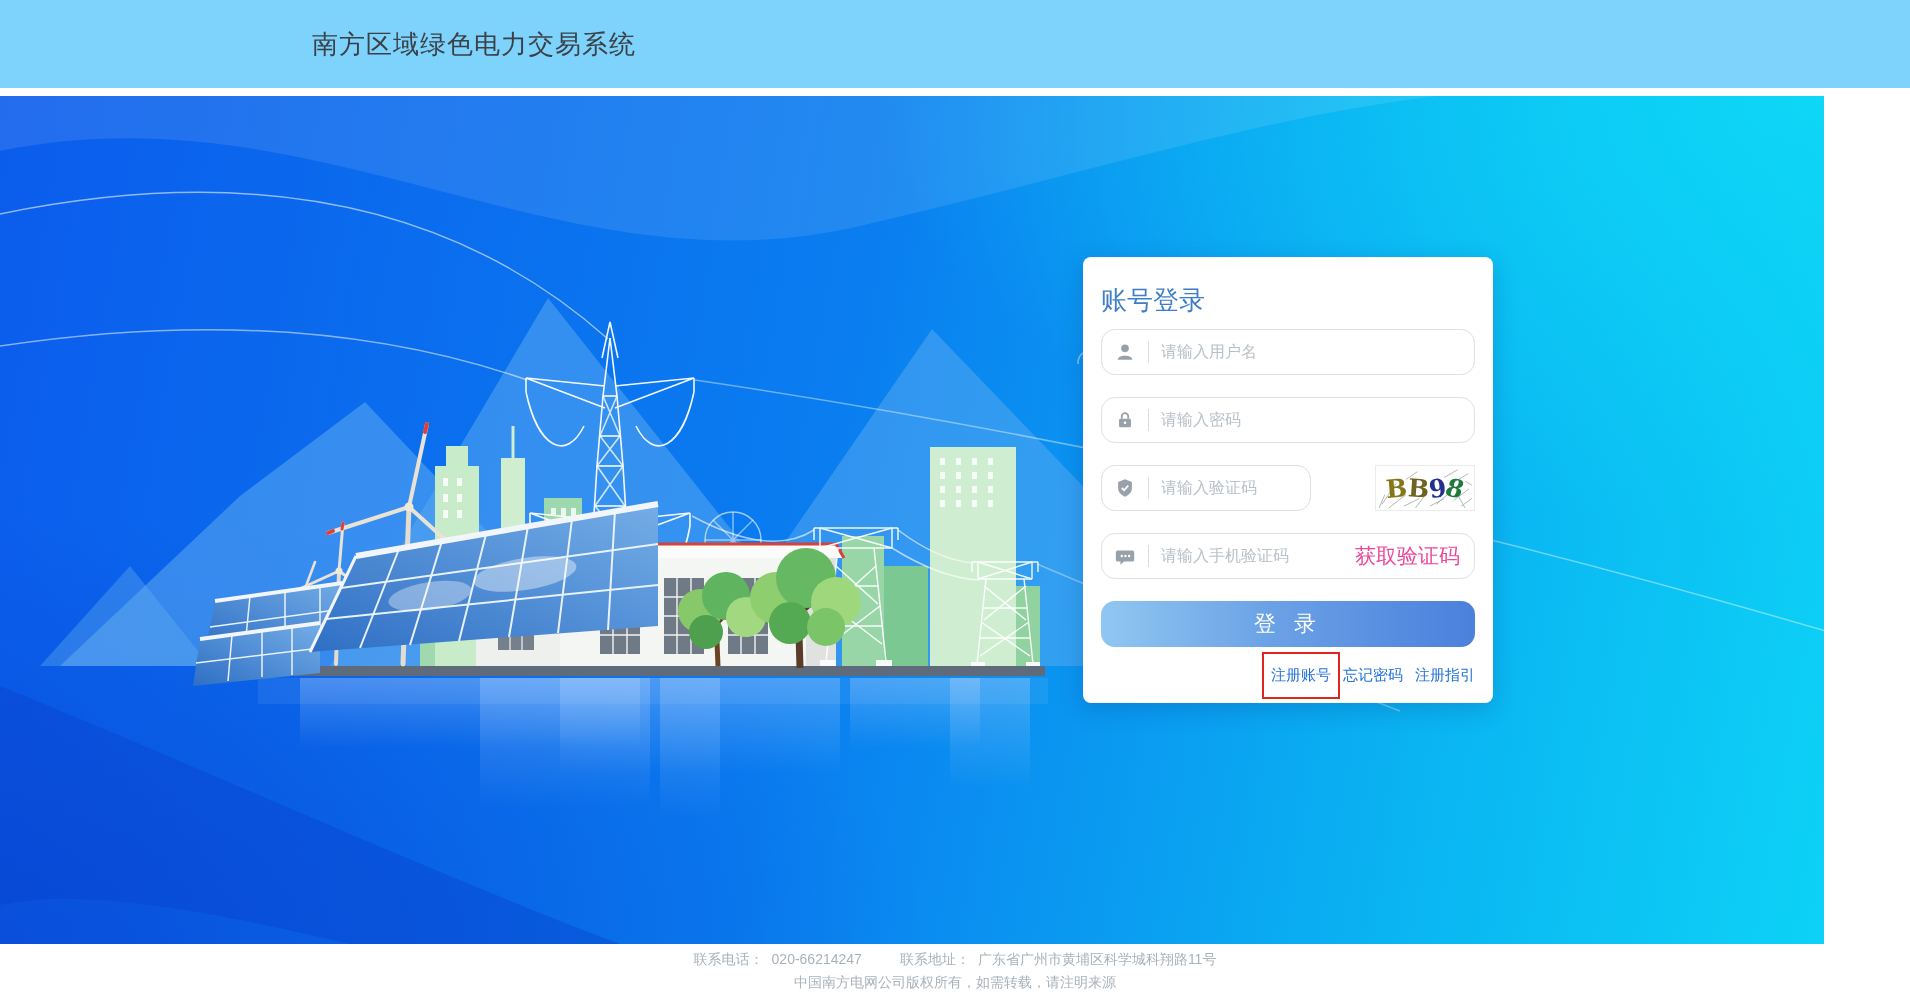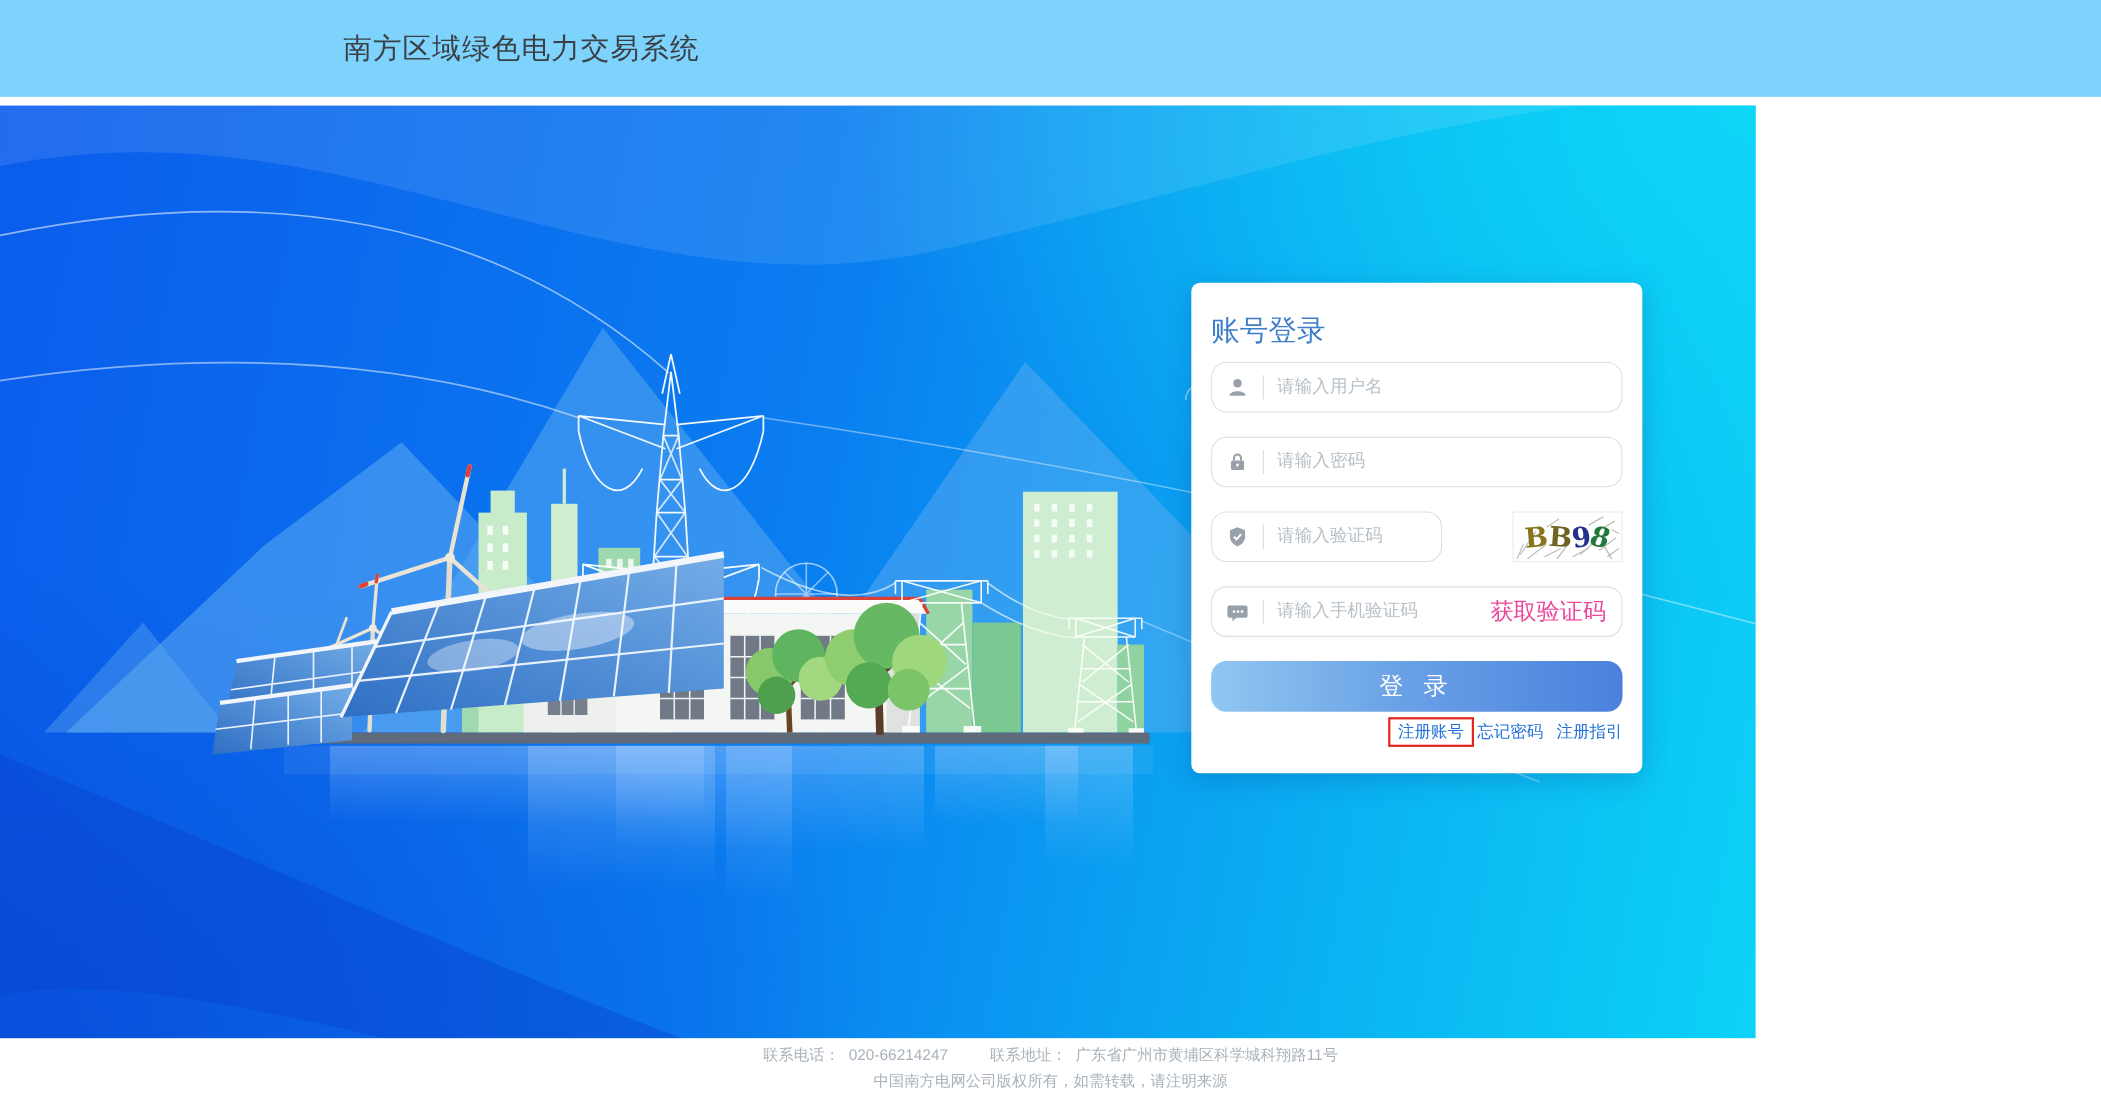--- a/index.html
+++ b/index.html
@@ -5,21 +5,21 @@
   html,body{margin:0;padding:0;}
   body{width:1910px;height:998px;overflow:hidden;position:relative;
        font-family:"Liberation Sans","DejaVu Sans",sans-serif;background:#fff;}
 
   
   .header{position:absolute;top:0;left:0;width:1910px;height:88px;background:#7dd3fc;}
   .header .title{position:absolute;left:312px;top:50%;transform:translateY(-50%);
        font-size:26px;font-weight:500;color:#3b4047;letter-spacing:1px;white-space:nowrap;}
 
   
-  .hero{position:absolute;top:96px;left:0;width:1596px;height:848px;overflow:hidden;
+  .hero{position:absolute;top:96px;left:0;width:1824px;height:848px;overflow:hidden;
     background:
       radial-gradient(95% 95% at 100% 0%, rgba(14,218,247,.80) 0%, rgba(14,218,247,0) 55%),
       radial-gradient(85% 85% at 0% 100%, rgba(7,62,205,.55) 0%, rgba(7,62,205,0) 60%),
       linear-gradient(100deg,#0b5cec 0%,#0a7df0 45%,#0ab4f2 78%,#0dd2f6 100%);}
   .hero svg.illus{position:absolute;left:0;top:0;width:1910px;height:848px;display:block;}
 
   
   .card{position:absolute;left:1083px;top:161px;width:410px;height:446px;background:#fff;
         border-radius:8px;box-shadow:0 6px 24px rgba(8,40,120,.22);padding:0 18px;box-sizing:border-box;}
   .card-title{margin:26px 0 12px 0;height:34px;line-height:34px;font-size:26px;font-weight:400;color:#3e7dc7;}
@@ -39,21 +39,21 @@
        font-size:25px;line-height:1;display:inline-block;}
   .cch.r1{transform:rotate(-5deg);} .cch.r2{transform:rotate(4deg);}
   .cch.r3{transform:rotate(-8deg);} .cch.r4{transform:rotate(10deg) skewX(-8deg);}
   .sms-link{font-size:21px;color:#ec4899;padding-right:14px;white-space:nowrap;cursor:pointer;}
   .login-btn{width:100%;height:46px;border:none;border-radius:14px;cursor:pointer;color:#fff;
        font-size:22px;letter-spacing:6px;font-family:inherit;
        background:linear-gradient(90deg,#90c7f1 0%,#6ba2e6 45%,#4b80dd 100%);}
   .links{display:flex;justify-content:flex-end;align-items:center;margin-top:5px;
          font-size:15px;color:#2272d9;}
   .link{cursor:pointer;white-space:nowrap;}
-  .reg-box{border:2px solid #e0261c;padding:2px 7px;margin-right:3px;display:inline-block;}
+  .reg-box{border:2px solid #e0261c;padding:12px 7px;margin-right:3px;display:inline-block;}
   .links .g{margin-left:12px;}
 
   
   .footer{position:absolute;left:0;top:944px;width:1910px;height:54px;background:#fff;
        display:flex;flex-direction:column;align-items:center;justify-content:center;gap:5px;
        font-size:14px;color:#a9b2ba;}
   .footer .gap-l{margin-left:38px;} .footer .val{margin-left:8px;}
 </style>
 </head>
 <body>

